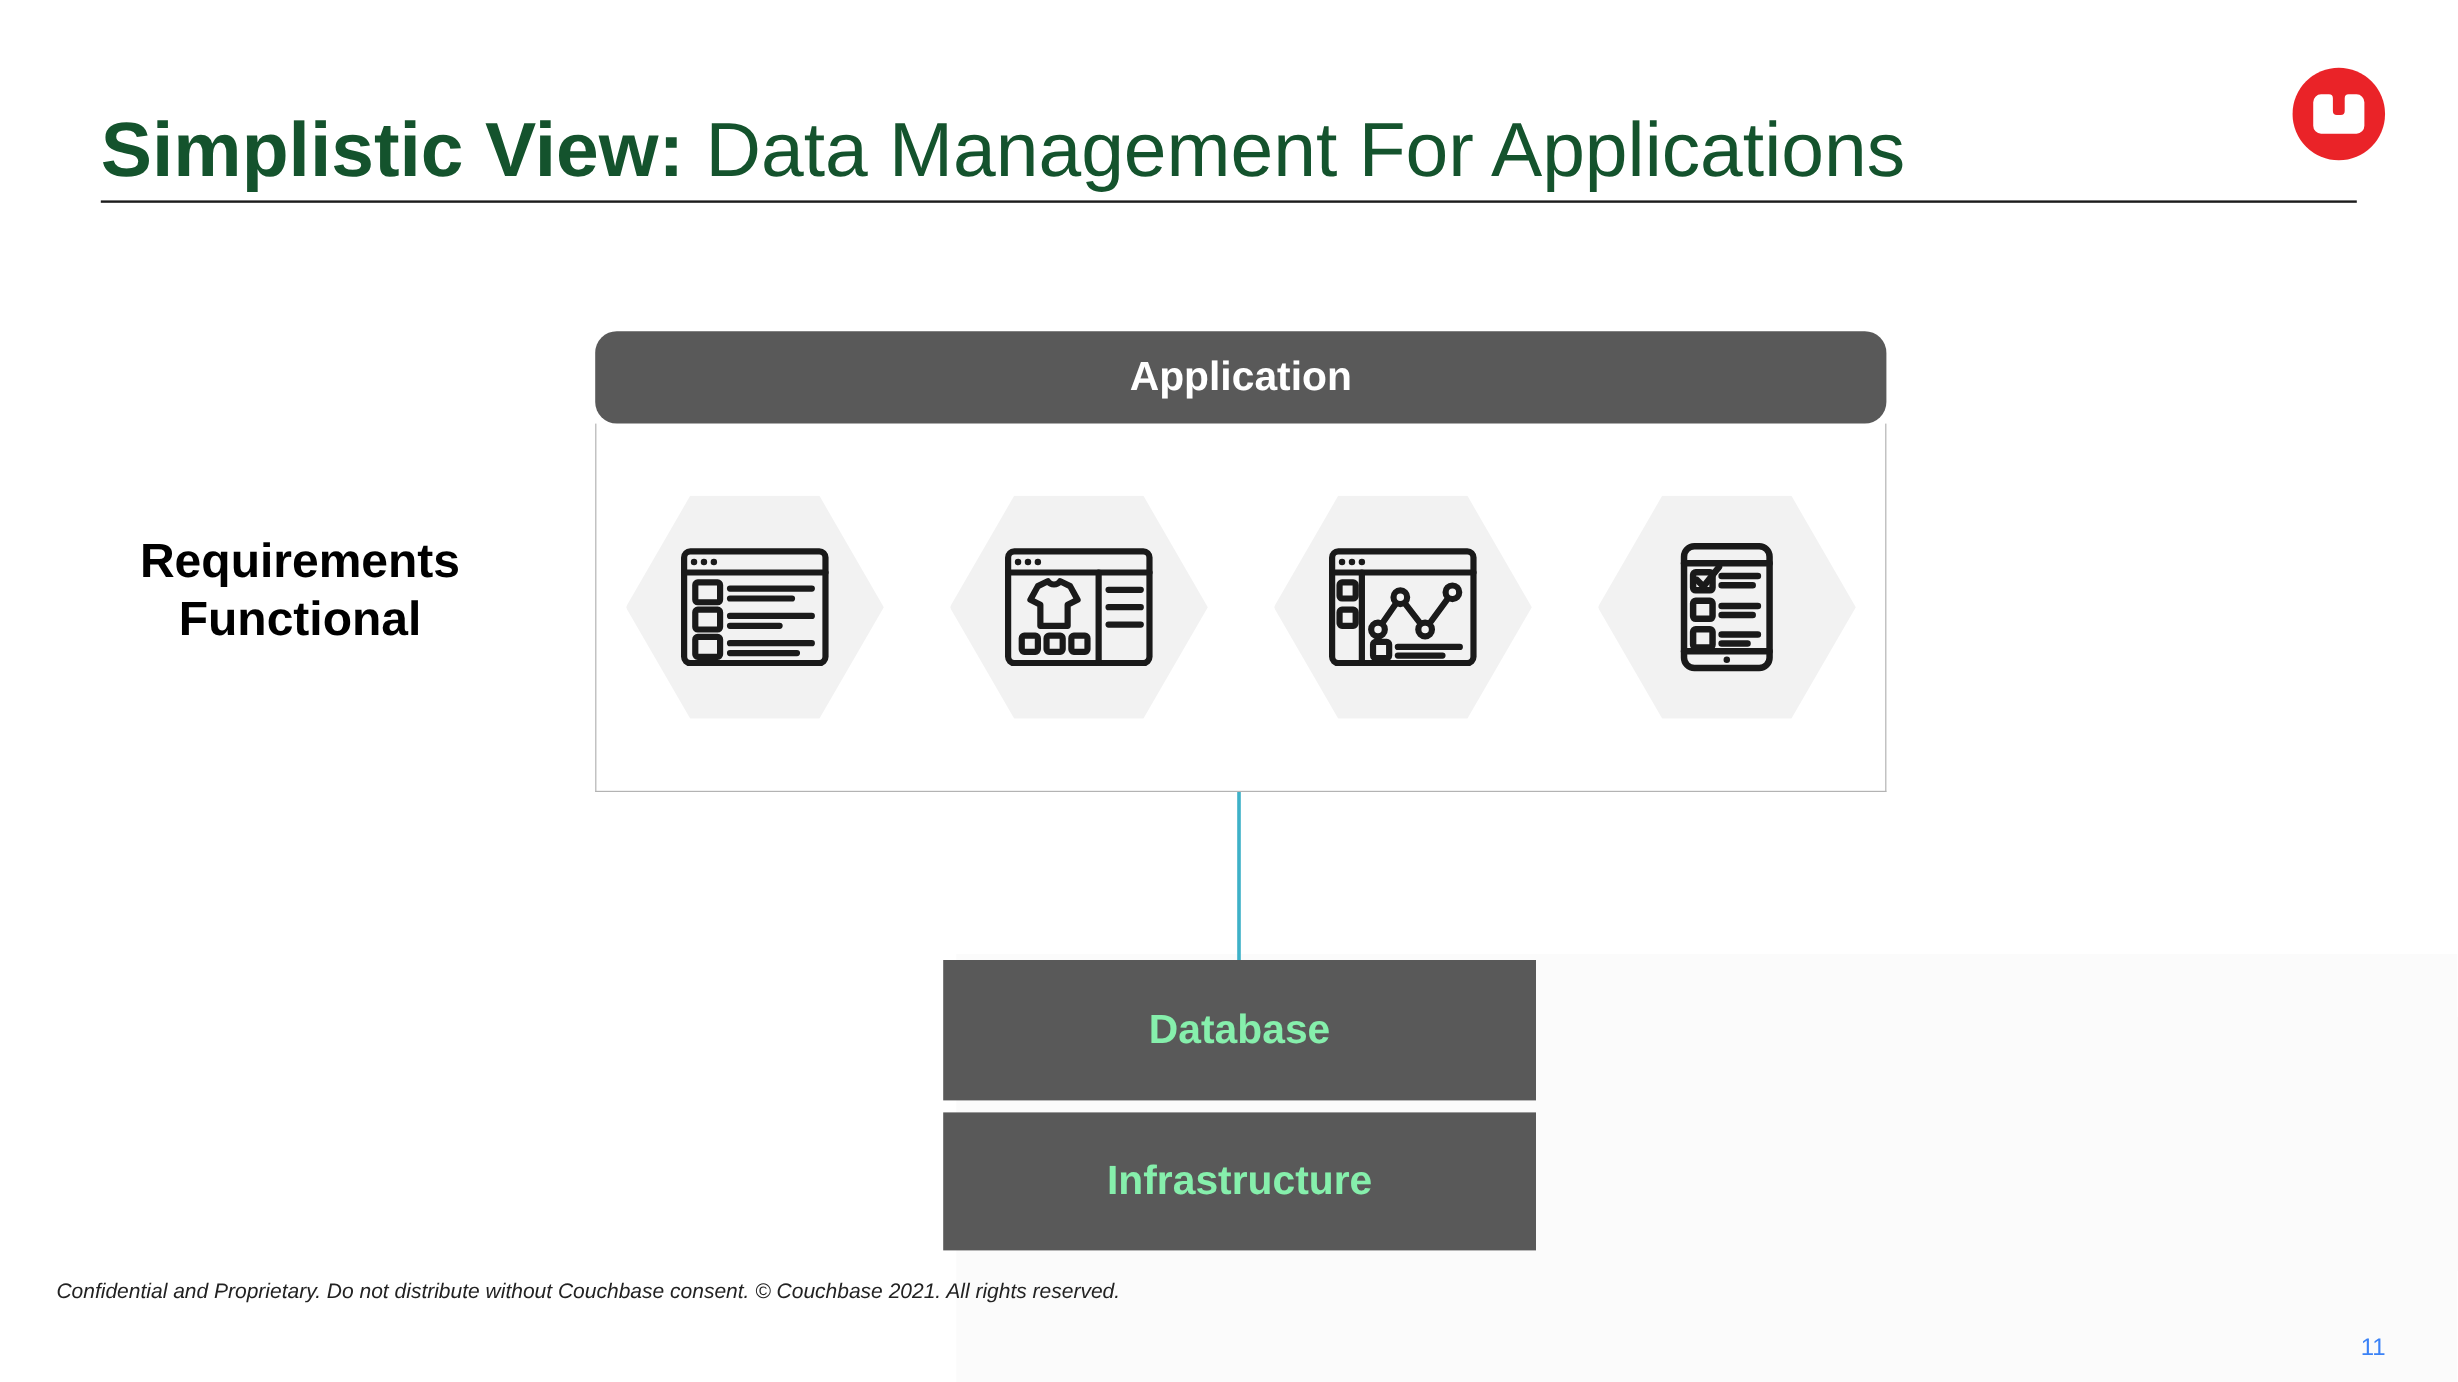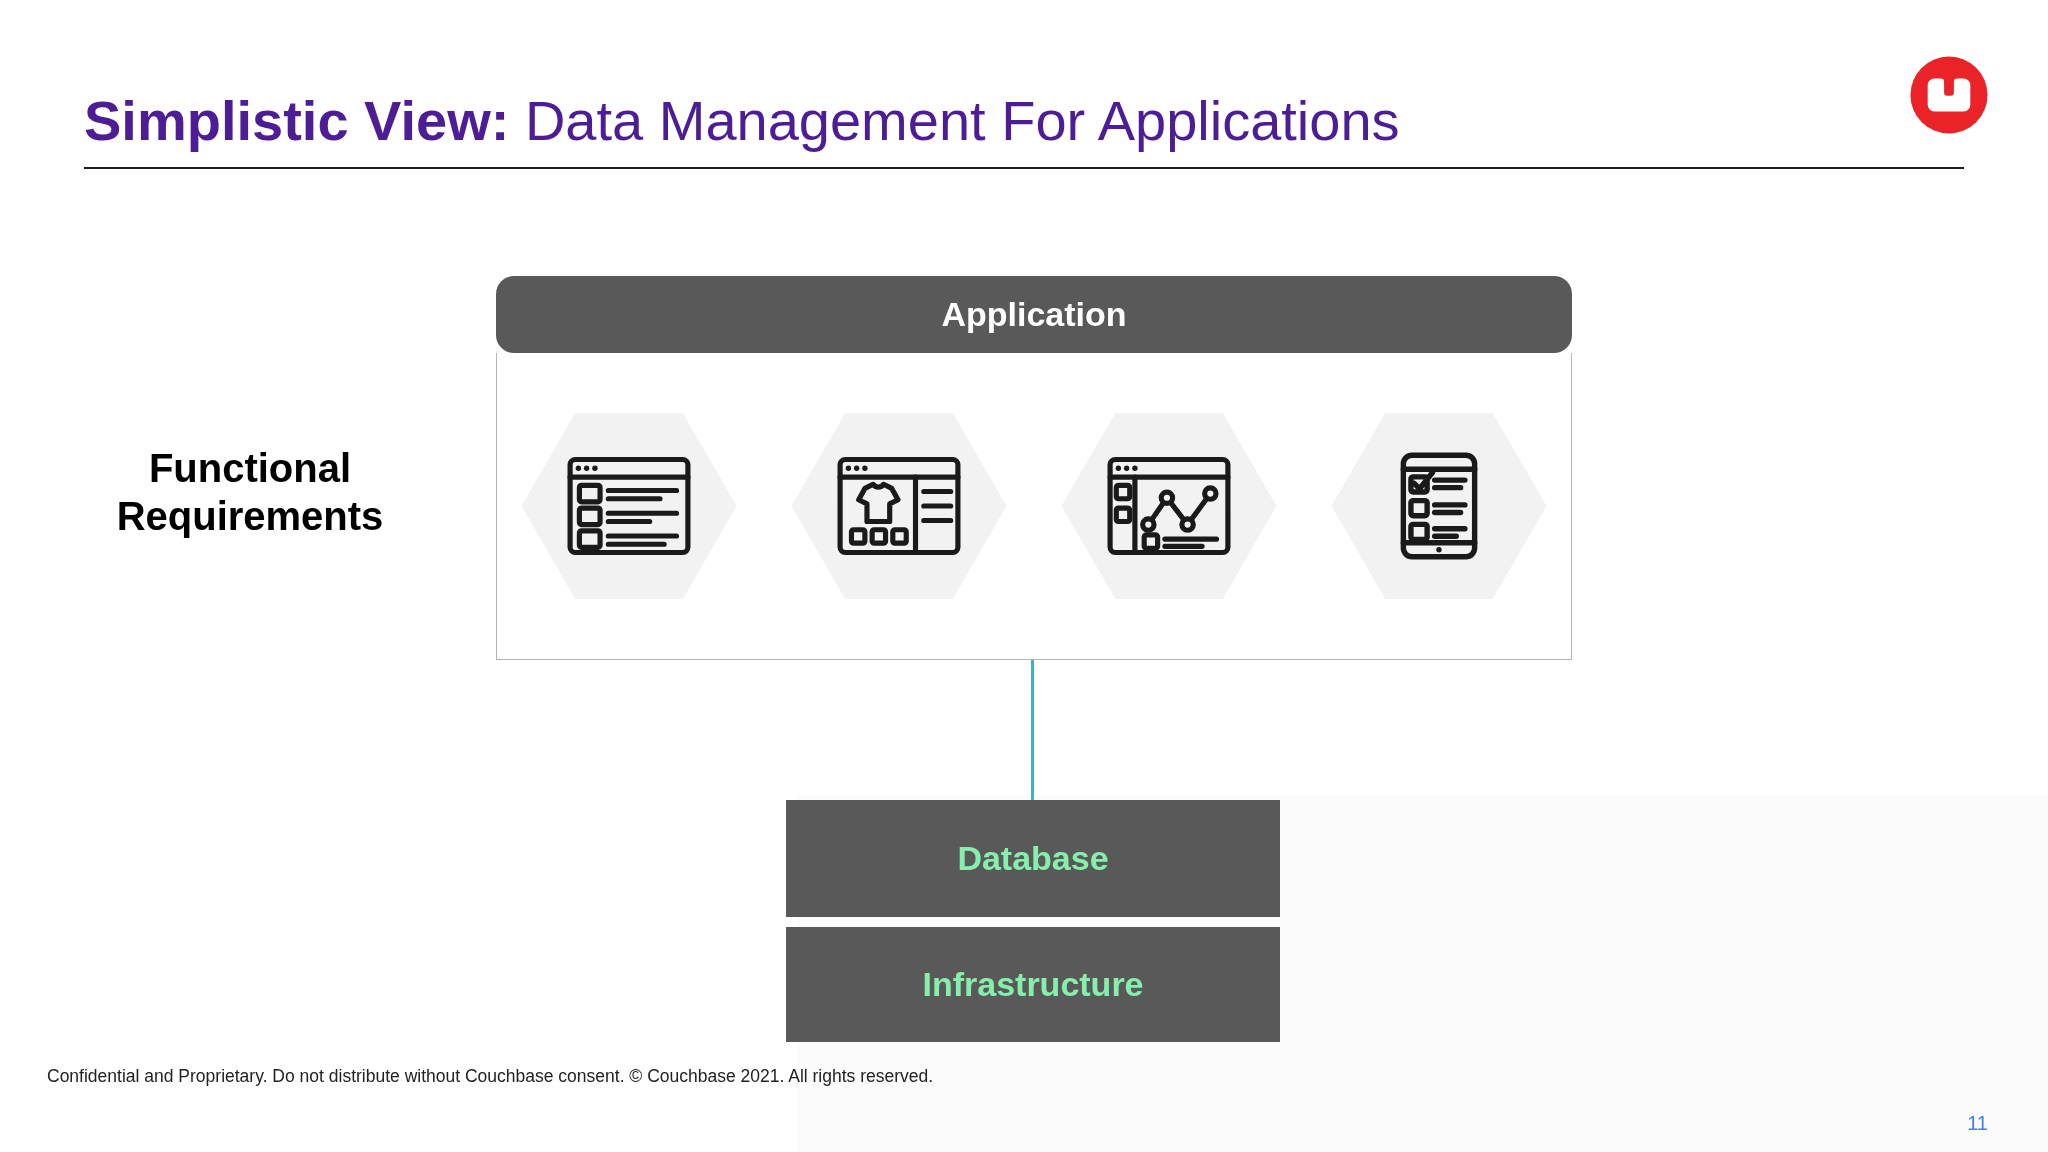--- a/index.html
+++ b/index.html
@@ -5,21 +5,21 @@
   html,body{margin:0;padding:0;}
   body{
     width:2048px;height:1152px;position:relative;background:#ffffff;
     font-family:"Liberation Sans", sans-serif;color:#111;overflow:hidden;
   }
   .abs{position:absolute;}
   
   .bg-tint{left:797px;top:795px;right:0;bottom:0;background:#fbfbfb;}
 
   
-  .title{left:84px;top:88px;font-size:56px;letter-spacing:0;color:#4c1d95;white-space:nowrap;}
+  .title{left:84px;top:88px;font-size:64px;letter-spacing:0;color:#14532d;white-space:nowrap;}
   .title .b{font-weight:bold;}
   .title-rule{left:84px;top:167px;width:1880px;height:0;border-top:2px solid #1c1c1c;}
 
   
   .logo{left:1908px;top:54px;width:82px;height:82px;}
 
   
   .func-label{left:60px;top:444px;width:380px;text-align:center;
     font-size:40px;font-weight:bold;line-height:48px;color:#000;}
 
@@ -42,43 +42,43 @@
   
   .connector{left:1031px;top:660px;width:3px;height:141px;background:var(--connector,#3eb1c8);}
 
   
   .stack-box{left:786px;width:494px;background:var(--box-gray,#595959);color:#86efac;
     font-weight:bold;font-size:34px;display:flex;align-items:center;justify-content:center;}
   .db-box{top:800px;height:117px;}
   .infra-box{top:927px;height:115px;}
 
   
-  .footer-note{left:47px;top:1066px;font-size:17.5px;color:#222;white-space:nowrap;}
+  .footer-note{left:47px;top:1066px;font-size:17.5px;color:#222;white-space:nowrap;font-style:italic;}
   .page-num{right:60px;top:1112px;font-size:20px;color:#3b82f6;}
 </style>
 </head>
 <body>
 
 <div class="abs bg-tint"></div>
 
 <div class="abs title">
   <span class="b">Simplistic View:</span><span> Data Management For Applications</span>
 </div>
 <div class="abs title-rule"></div>
 
 <div class="abs logo">
   <svg width="82" height="82" viewBox="0 0 100 100">
     <circle cx="50" cy="50" r="47" fill="var(--logo-red,#ea2328)"></circle>
     <path fill="#ffffff" d="M24,62 v-24 a8,8 0 0 1 8,-8 h8 a4,4 0 0 1 4,4 v13 a4,4 0 0 0 4,4 h4 a4,4 0 0 0 4,-4 v-13 a4,4 0 0 1 4,-4 h8 a8,8 0 0 1 8,8 v24 a8,8 0 0 1 -8,8 h-36 a8,8 0 0 1 -8,-8 z"></path>
   </svg>
 </div>
 
 <div class="abs func-label">
+  <div>Requirements</div>
   <div>Functional</div>
-  <div>Requirements</div>
 </div>
 
 <div class="abs app-box">
   <div class="app-header">Application</div>
   <div class="app-body">
 
     <div class="hex">
       <svg class="ic" width="124" height="100" viewBox="0 0 120 96">
         <rect x="3" y="3" width="114" height="90" rx="5"></rect>
         <path d="M3,20 H117"></path>

